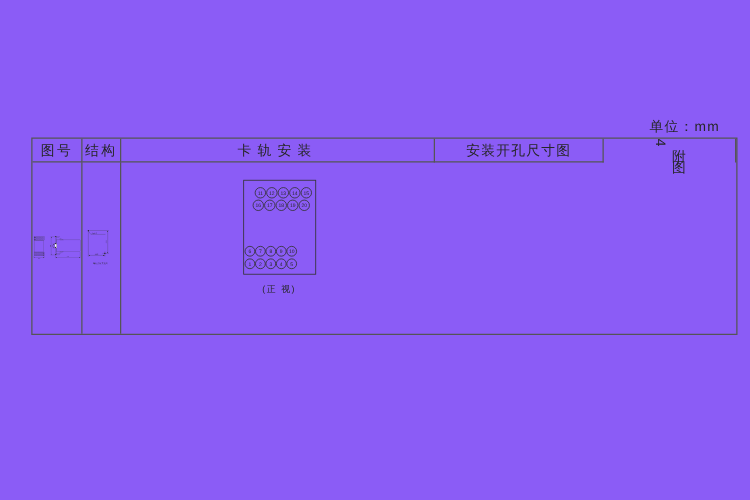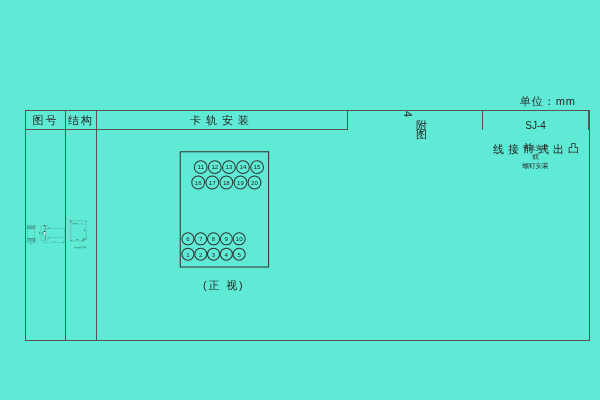--- a/index.html
+++ b/index.html
@@ -1,19 +1,19 @@
 <!DOCTYPE html>
 <html><head>
 <meta charset="utf-8">
 <style>
   html,body{margin:0;padding:0;background:#fff;}
-  .page{position:relative;width:600px;height:400px;background:#5eead4;
+  .page{position:relative;width:600px;height:400px;background:#8b5cf6;
         font-family:"Liberation Sans",sans-serif;color:#262626;overflow:hidden;}
   .unit-label{position:absolute;top:94px;right:24px;font-size:11px;letter-spacing:1px;}
-  .tbl{position:absolute;left:25px;top:110px;width:565px;height:231px;
+  .tbl{position:absolute;left:25px;top:110px;width:565px;height:158px;
        border:1px solid #555;box-sizing:border-box;display:grid;
        grid-template-columns:40px 31px 251px 135px 1fr;grid-template-rows:19px 1fr;}
   .hcell{border-right:1px solid #555;border-bottom:1px solid #555;box-sizing:border-box;
          display:flex;align-items:center;justify-content:center;font-size:11px;white-space:nowrap;}
   .bcell{border-right:1px solid #555;box-sizing:border-box;position:relative;}
   .no-r{border-right:none;}
   .ls2{letter-spacing:2px;}
   .ls5{letter-spacing:5px;}
   .ls1{letter-spacing:1px;}
   .c1{display:flex;align-items:center;justify-content:center;}
@@ -42,34 +42,26 @@
 
 <div class="page">
 
   <div class="unit-label">单位：mm</div>
 
   <div class="tbl">
 
     <div class="hcell ls2">图号</div>
     <div class="hcell ls2">结构</div>
     <div class="hcell ls5">卡轨安装</div>
+    <div class="hcell ls1">安装开孔尺寸图</div>
 
     <div class="bcell c1">
       <div class="fig-no">附图4</div>
     </div>
 
-    <div class="bcell c2">
-      <div class="model">SJ-4</div>
-      <div class="type-vert">凸出式前接线</div>
-      <div class="mount">
-        <span>卡轨安装</span>
-        <span>或</span>
-        <span>螺钉安装</span>
-      </div>
-    </div>
 
     <div class="bcell">
       <svg class="draw" viewBox="0 0 250 164">
         <defs>
           <marker id="arrow" viewBox="0 0 10 10" refX="9" refY="5" markerWidth="7" markerHeight="7" orient="auto-start-reverse" markerUnits="strokeWidth">
             <path d="M0,0 L10,5 L0,10 z" fill="#333"></path>
           </marker>
         </defs>
 
         <g>

